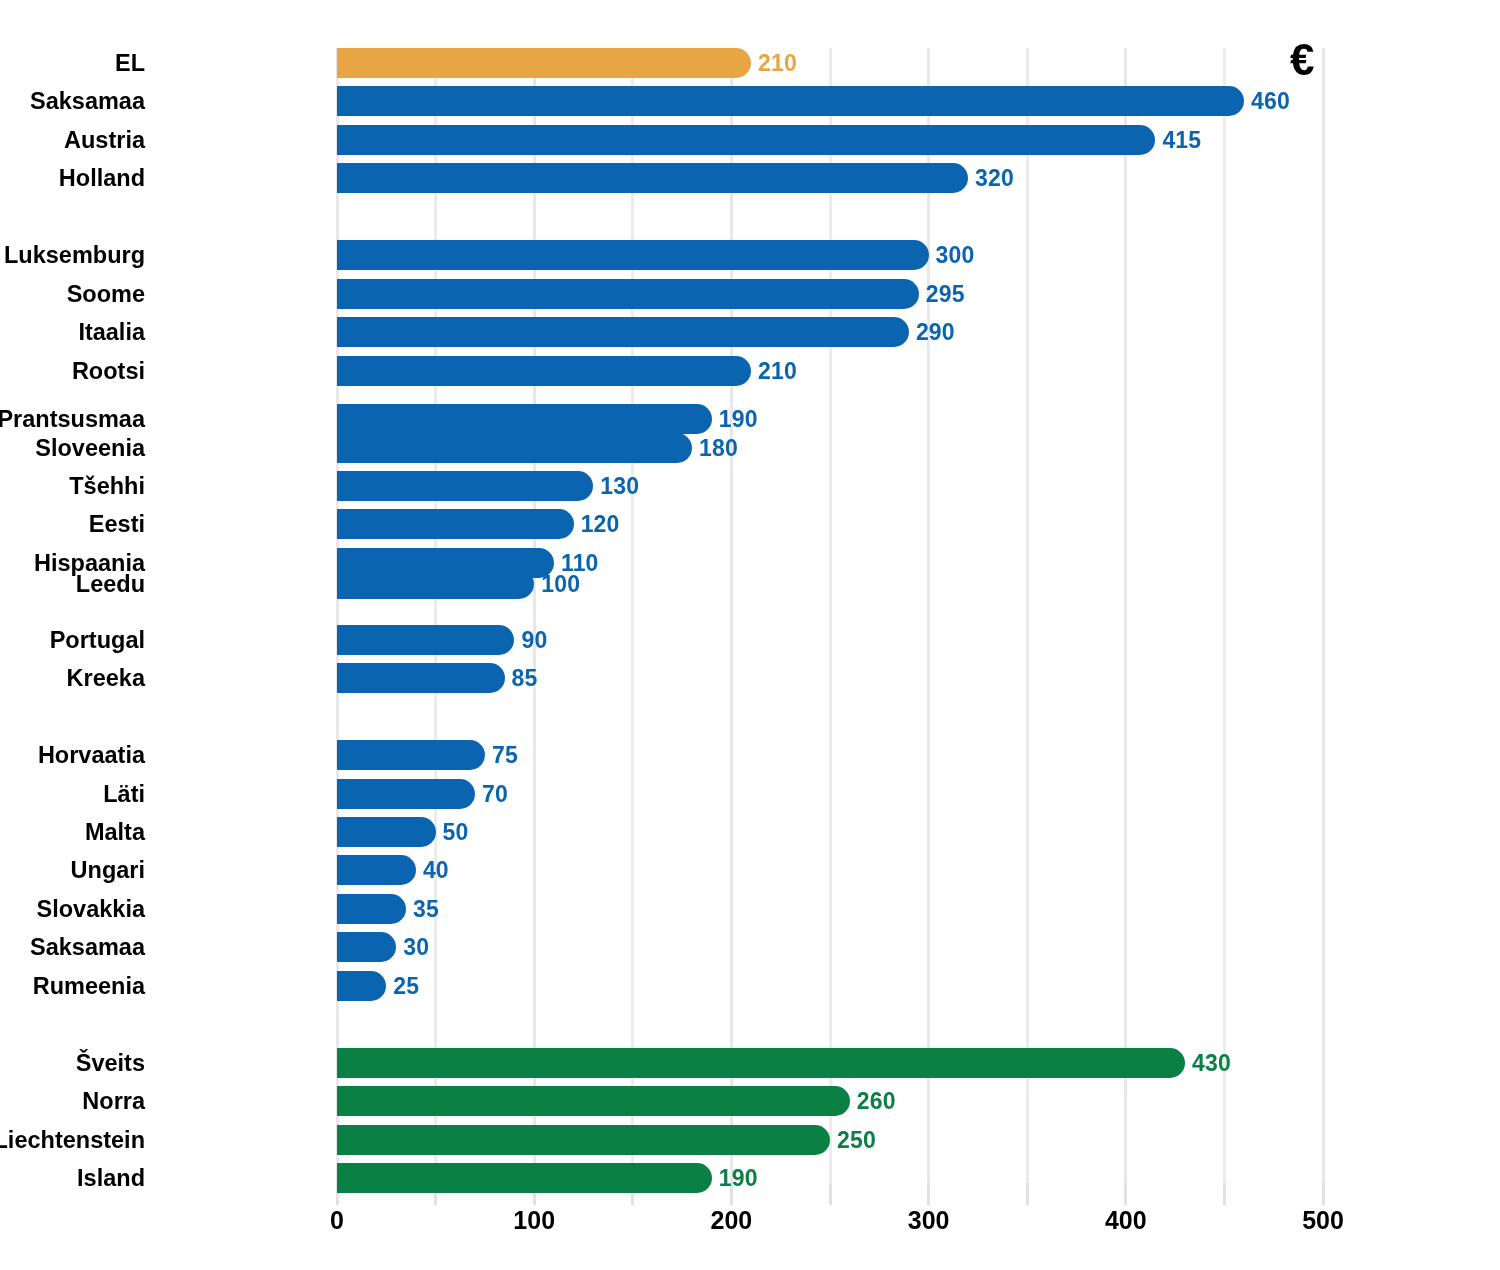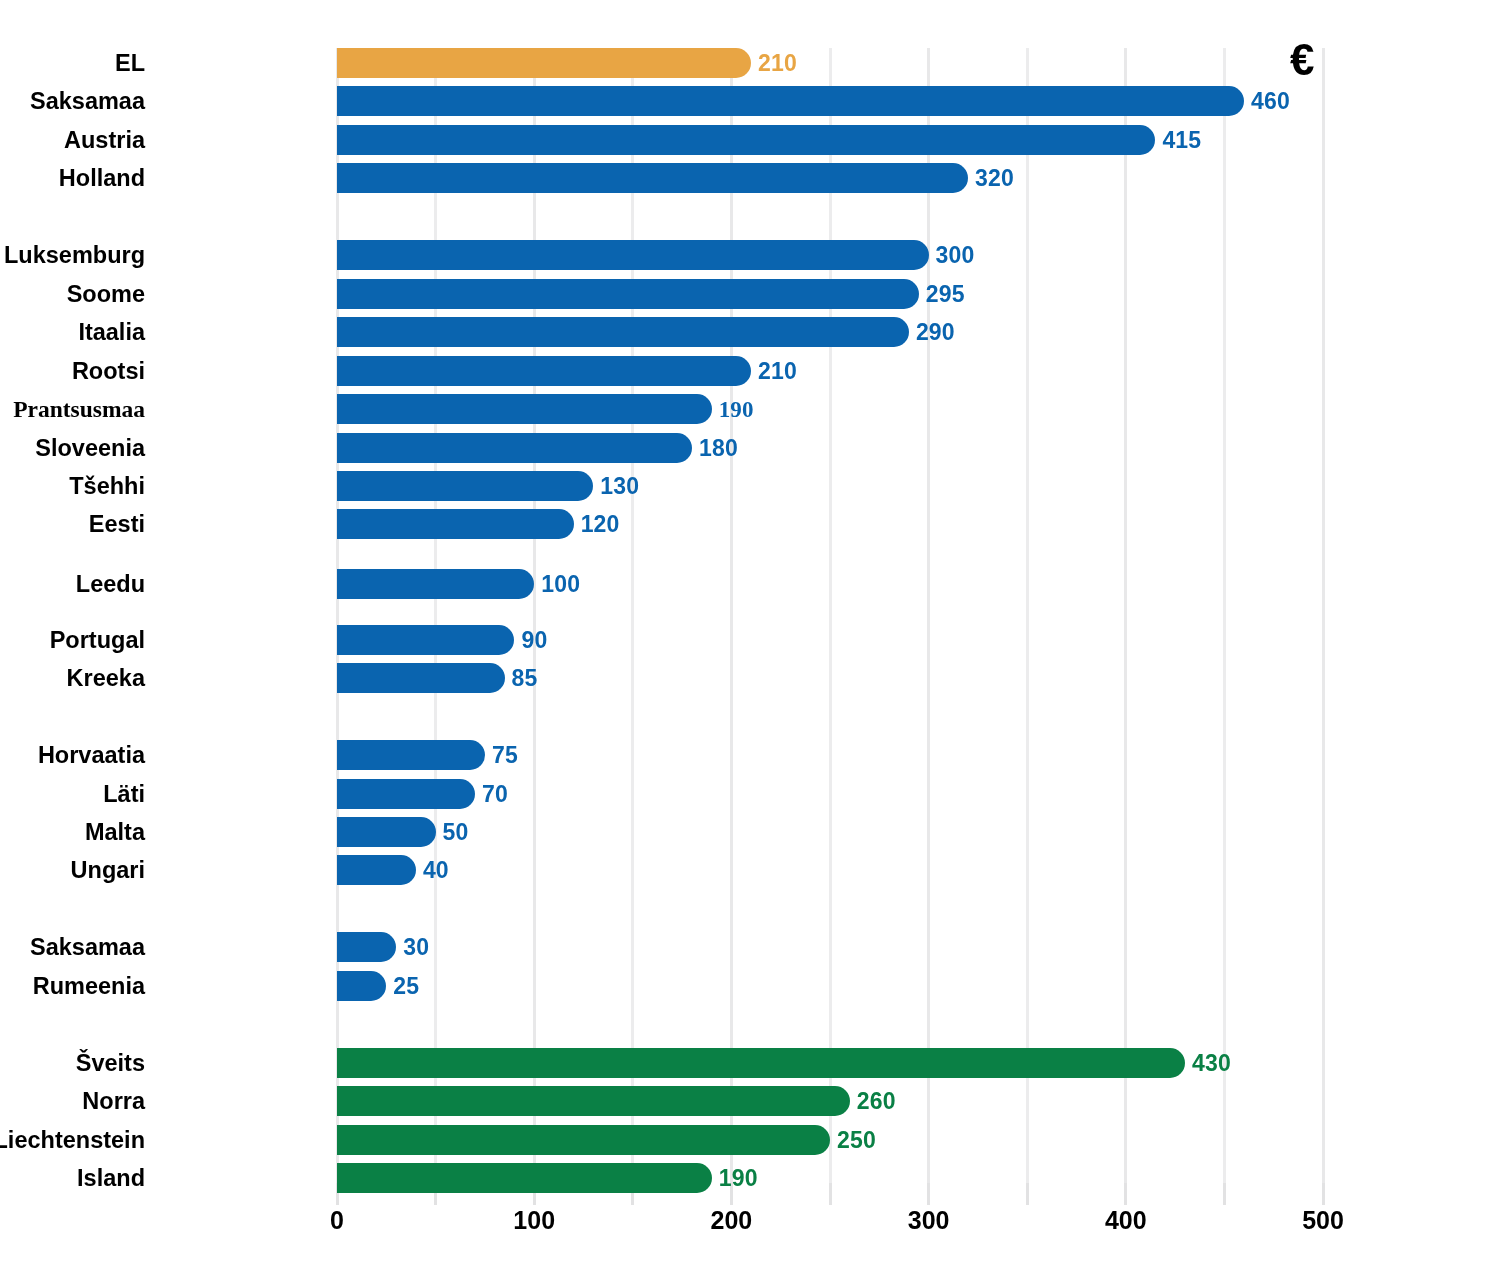--- a/index.html
+++ b/index.html
@@ -191,40 +191,45 @@
         <div class="row" style="top: 269.15px;">
           <div class="cat-label">Itaalia</div>
           <div class="bar" title="Itaalia: 290" style="width: 571.88px; background: rgb(10, 100, 175);"></div>
           <div class="value-label" style="left: 578.88px; color: rgb(10, 100, 175);">290</div>
         </div>
         <div class="row" style="top: 307.6px;">
           <div class="cat-label">Rootsi</div>
           <div class="bar" title="Rootsi: 210" style="width: 414.12px; background: rgb(10, 100, 175);"></div>
           <div class="value-label" style="left: 421.12px; color: rgb(10, 100, 175);">210</div>
         </div>
-        <div class="row" style="top: 346px; font-family: Liberation Serif, serif;">
+        <div class="row" style="top: 356px;">
           <div class="cat-label">Prantsusmaa</div>
           <div class="bar" title="Prantsusmaa: 190" style="width: 374.68px; background: rgb(10, 100, 175);"></div>
           <div class="value-label" style="left: 381.68px; color: rgb(10, 100, 175);">190</div>
         </div>
         <div class="row" style="top: 384.5px;">
           <div class="cat-label">Sloveenia</div>
           <div class="bar" title="Sloveenia: 180" style="width: 354.96px; background: rgb(10, 100, 175);"></div>
           <div class="value-label" style="left: 361.96px; color: rgb(10, 100, 175); text-align: right;">180</div>
         </div>
         <div class="row" style="top: 422.95px;">
           <div class="cat-label">Tšehhi</div>
           <div class="bar" title="Tšehhi: 130" style="width: 256.36px; background: rgb(10, 100, 175);"></div>
           <div class="value-label" style="left: 263.36px; color: rgb(10, 100, 175);">130</div>
         </div>
         <div class="row" style="top: 461.4px;">
           <div class="cat-label">Eesti</div>
           <div class="bar" title="Eesti: 120" style="width: 236.64px; background: rgb(10, 100, 175);"></div>
           <div class="value-label" style="left: 243.64px; color: rgb(10, 100, 175);">120</div>
         </div>
+        <div class="row" style="top: 499.85px;">
+          <div class="cat-label">Hispaania</div>
+          <div class="bar" title="Hispaania: 110" style="width: 216.92px; background: rgb(10, 100, 175);"></div>
+          <div class="value-label" style="left: 223.92px; color: rgb(10, 100, 175);">110</div>
+        </div>
         <div class="row" style="top: 521px;">
           <div class="cat-label">Leedu</div>
           <div class="bar" title="Leedu: 100" style="width: 197.2px; background: rgb(10, 100, 175);"></div>
           <div class="value-label" style="left: 204.2px; color: rgb(10, 100, 175);">100</div>
         </div>
         <div class="row" style="top: 576.75px;">
           <div class="cat-label">Portugal</div>
           <div class="bar" title="Portugal: 90" style="width: 177.48px; background: rgb(10, 100, 175);"></div>
           <div class="value-label" style="left: 184.48px; color: rgb(10, 100, 175);">90</div>
         </div>
@@ -245,20 +250,25 @@
         </div>
         <div class="row" style="top: 769px;">
           <div class="cat-label">Malta</div>
           <div class="bar" title="Malta: 50" style="width: 98.6px; background: rgb(10, 100, 175);"></div>
           <div class="value-label" style="left: 105.6px; color: rgb(10, 100, 175);">50</div>
         </div>
         <div class="row" style="top: 807.45px;">
           <div class="cat-label">Ungari</div>
           <div class="bar" title="Ungari: 40" style="width: 78.88px; background: rgb(10, 100, 175);"></div>
           <div class="value-label" style="left: 85.88px; color: rgb(10, 100, 175);">40</div>
+        </div>
+        <div class="row" style="top: 845.9px;">
+          <div class="cat-label">Slovakkia</div>
+          <div class="bar" title="Slovakkia: 35" style="width: 69.02px; background: rgb(10, 100, 175);"></div>
+          <div class="value-label" style="left: 76.02px; color: rgb(10, 100, 175);">35</div>
         </div>
         <div class="row" style="top: 884.35px;">
           <div class="cat-label">Saksamaa</div>
           <div class="bar" title="Bulgaaria: 30" style="width: 59.16px; background: rgb(10, 100, 175);"></div>
           <div class="value-label" style="left: 66.16px; color: rgb(10, 100, 175);">30</div>
         </div>
         <div class="row" style="top: 922.8px;">
           <div class="cat-label">Rumeenia</div>
           <div class="bar" title="Rumeenia: 25" style="width: 49.3px; background: rgb(10, 100, 175);"></div>
           <div class="value-label" style="left: 56.3px; color: rgb(10, 100, 175);">25</div>

